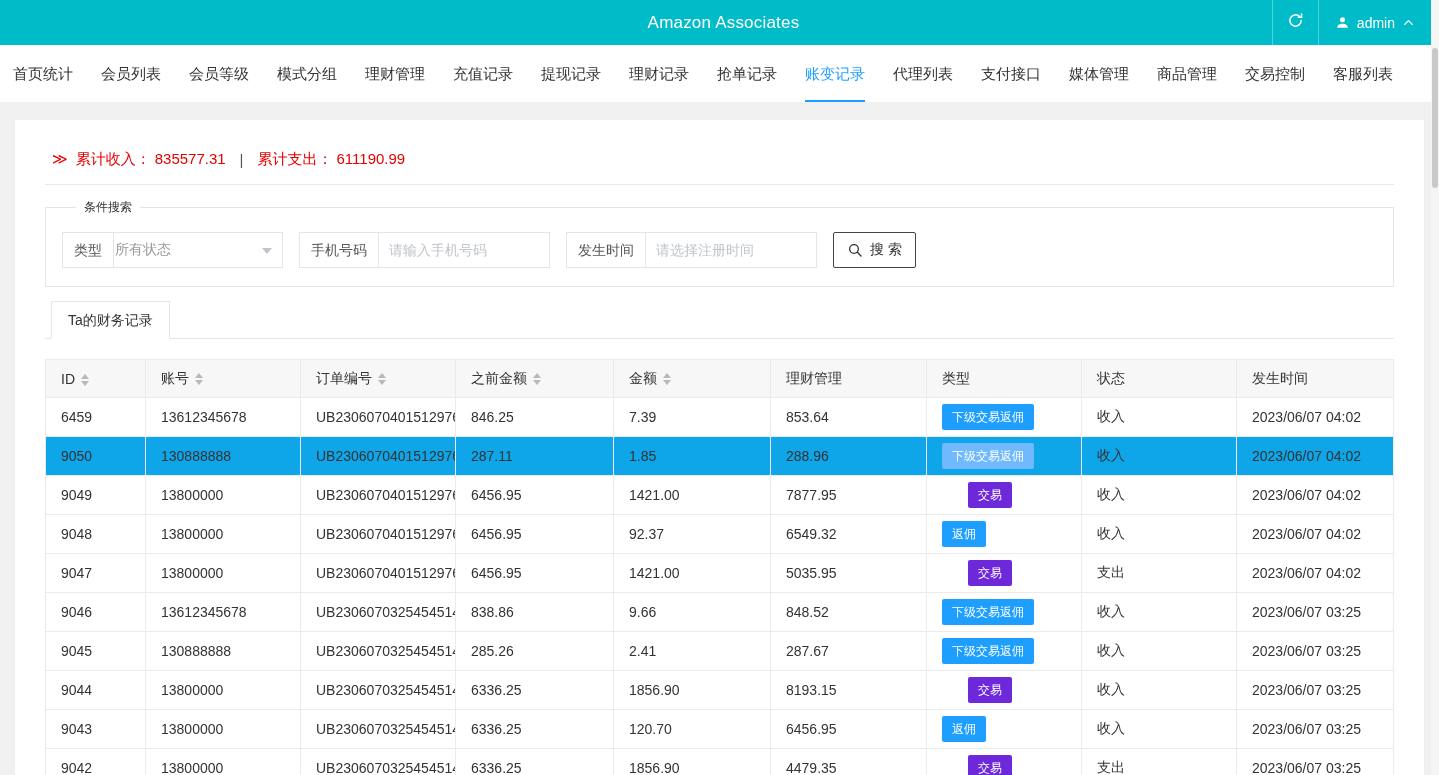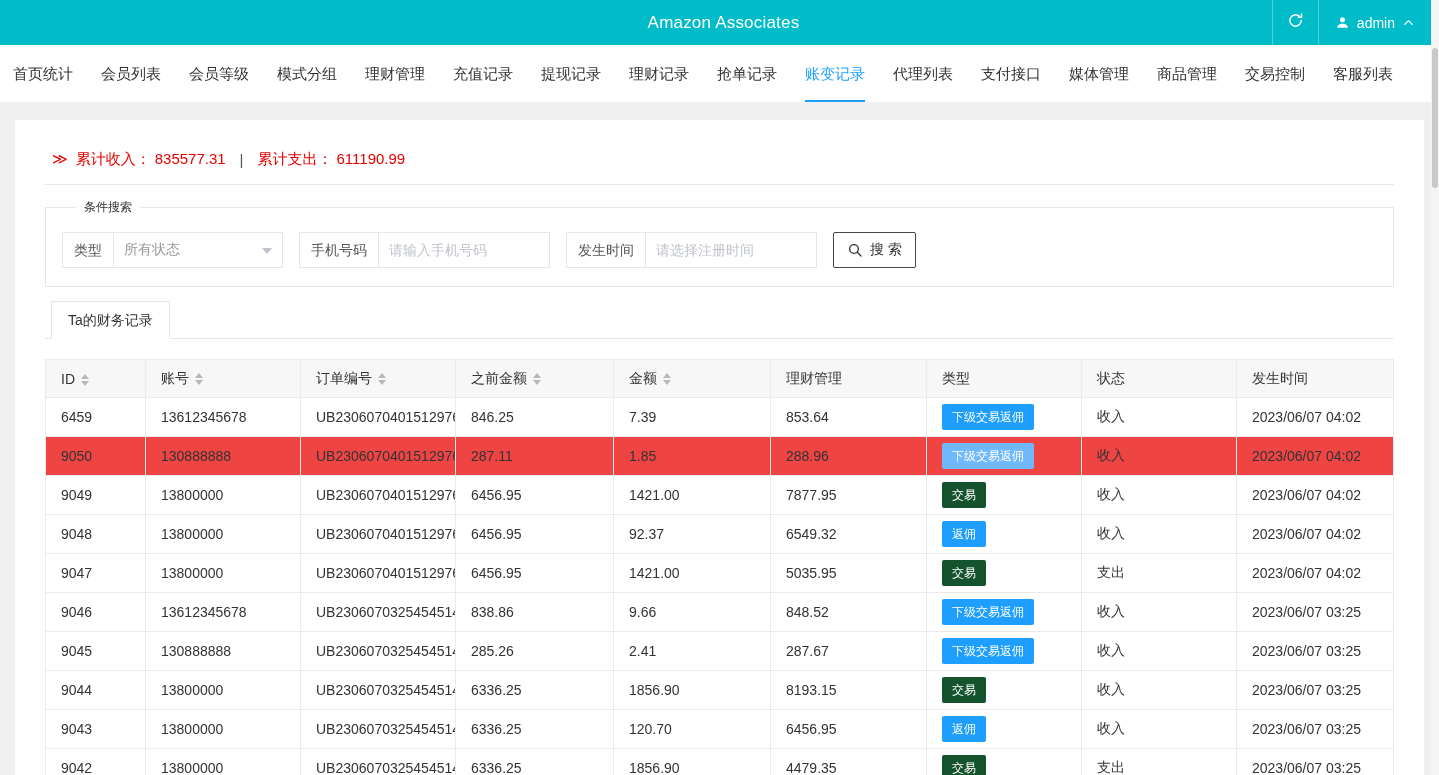--- a/index.html
+++ b/index.html
@@ -132,21 +132,21 @@
     padding: 0 11px;
     white-space: nowrap;
   }
   .select-box {
     position: relative;
     width: 170px;
     border: 1px solid #e6e6e6;
     height: 36px;
     display: flex;
     align-items: center;
-    padding: 0 26px 0 10px;
+    padding: 0 26px 0 1px;
     cursor: pointer;
     background: #fff;
   }
   .select-value { font-size: 14px; color: #999; }
   .select-caret {
     position: absolute;
     right: 10px; top: 15px;
     width: 0; height: 0;
     border-left: 5px solid transparent;
     border-right: 5px solid transparent;
@@ -225,21 +225,21 @@
     white-space: nowrap;
   }
   .data-table td {
     height: 39px;
     padding: 0 0 0 15px;
     border: 1px solid #ebebeb;
     color: #333;
     white-space: nowrap;
     overflow: hidden;
   }
-  .row-hover td { background: #ef4444; }
+  .row-hover td { background: #0ea5e9; }
   .text-green { color: #18a018; }
   .text-red { color: #ed3f14; }
 
   .sort-icon {
     display: inline-flex;
     flex-direction: column;
     gap: 2px;
     margin-left: 6px;
     vertical-align: middle;
     cursor: pointer;
@@ -262,21 +262,21 @@
     height: 26px;
     line-height: 26px;
     padding: 0 10px;
     border-radius: 2px;
     color: #fff;
     font-size: 12px;
     cursor: pointer;
     white-space: nowrap;
   }
   .badge-blue { background: #1E9FFF; }
-  .badge-red { background: #14532d; }
+  .badge-red { background: #6d28d9; margin-left: 26px; }
   .badge-lightblue { background: #70b9fd; }
 
   
   .scrollbar {
     position: fixed;
     top: 0; right: 0;
     width: 8px; height: 775px;
     background: #f5f5f5;
     z-index: 10;
   }

